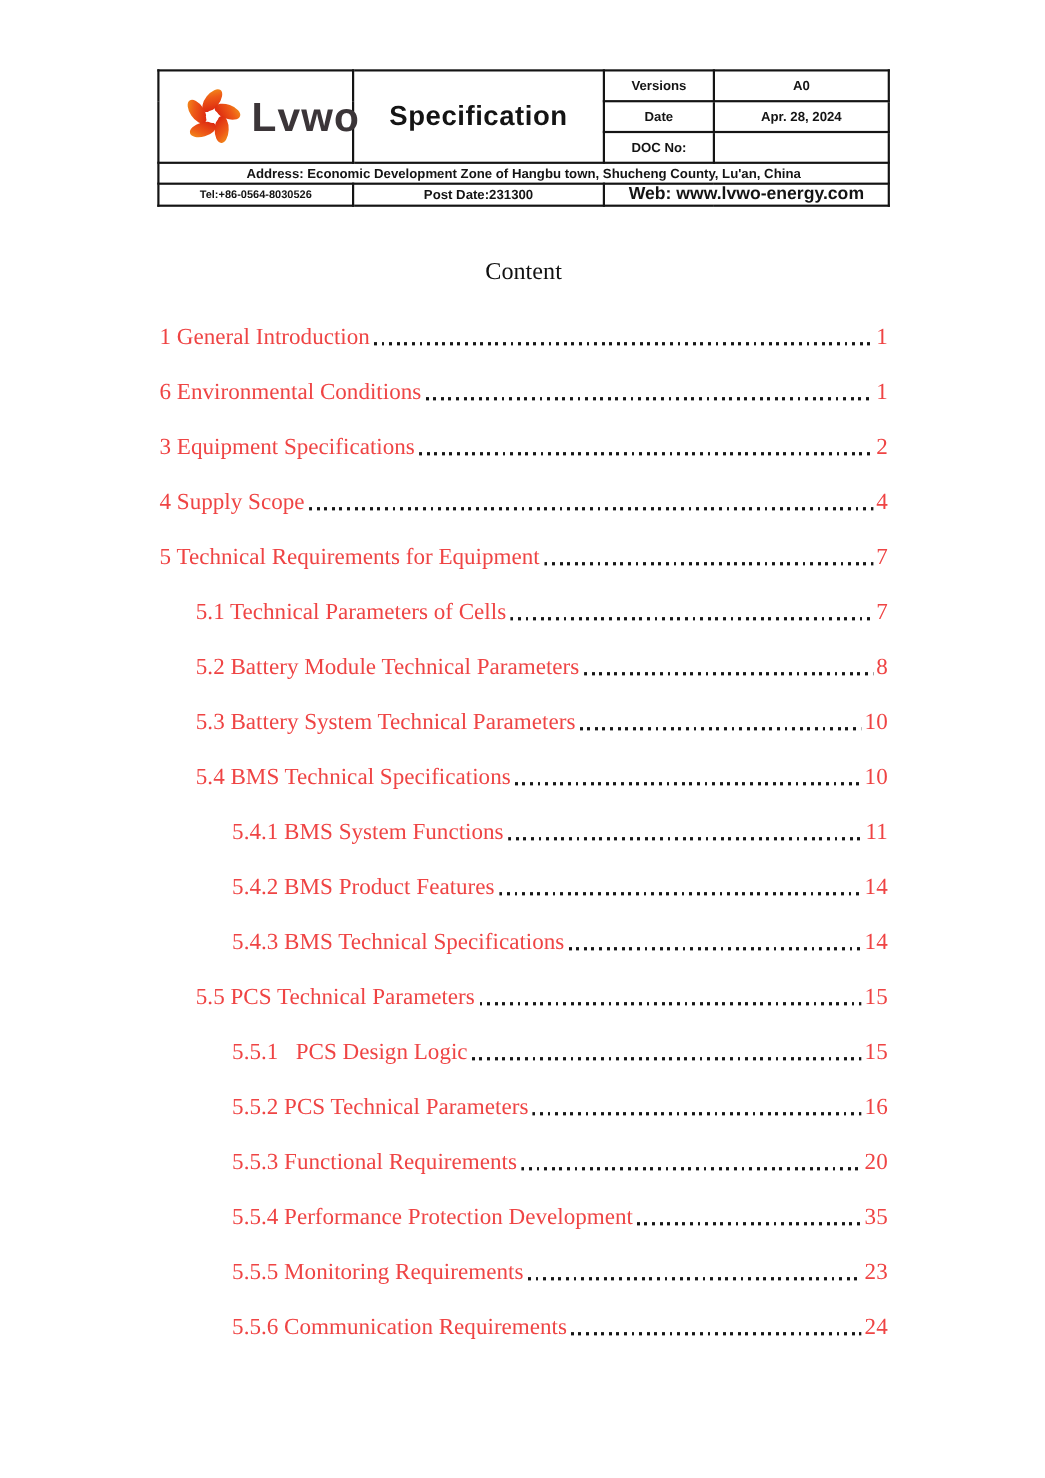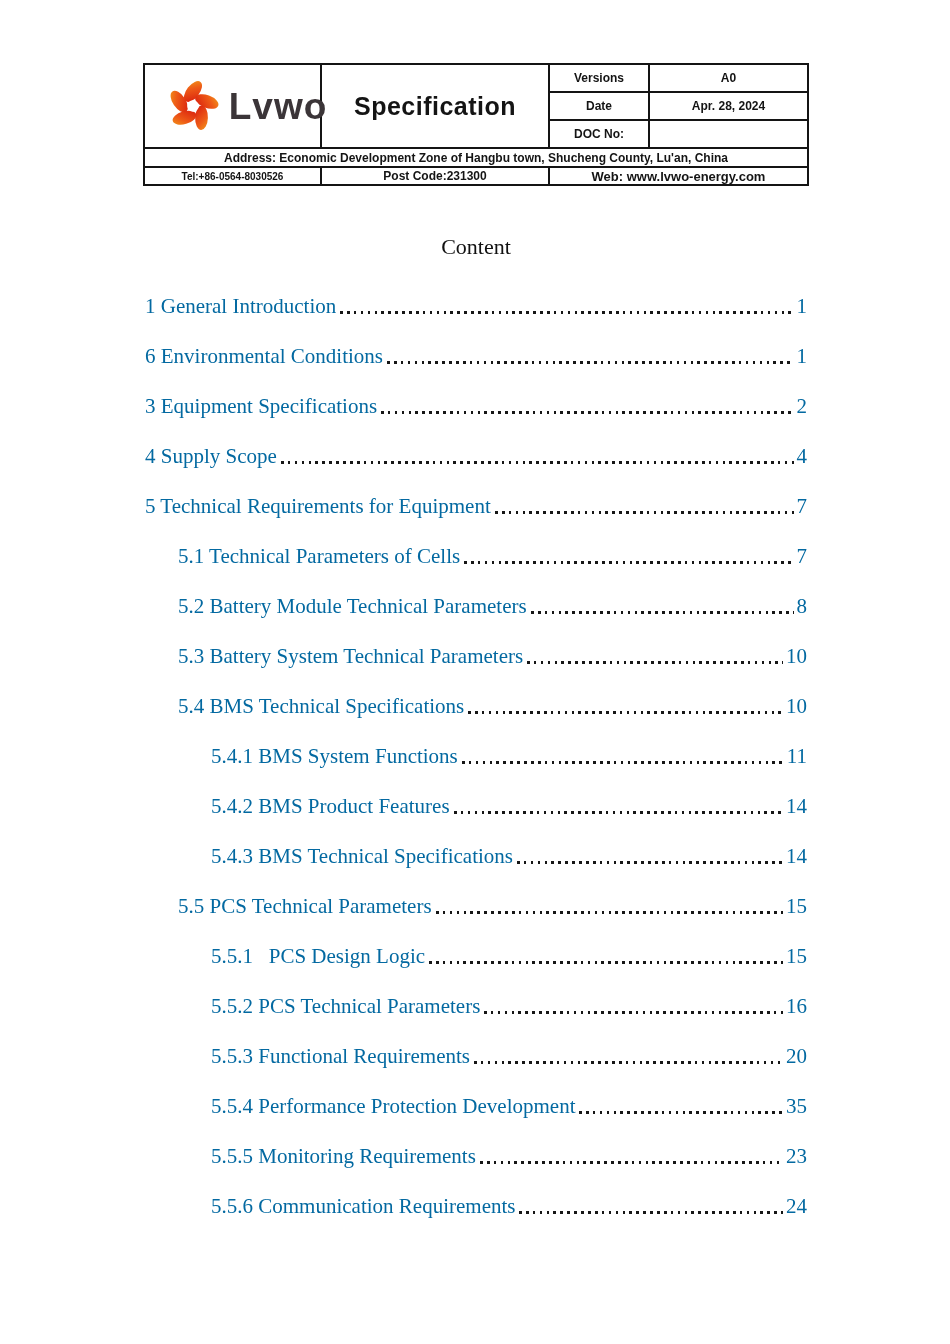--- a/index.html
+++ b/index.html
@@ -36,33 +36,33 @@
 
   .logo-wrap { display:flex; align-items:center; justify-content:center; gap:7px;margin-left:26px; }
   .logo-text {
     font-size:37px; font-weight:bold; color:#3b3538;
     letter-spacing:1px; line-height:1;
   }
   .spec-title { font-size:25px; font-weight:bold; letter-spacing:0.5px; }
   td.addr-cell { font-size:12px; }
   td.tel-cell { font-size:10px; }
   td.post-cell { font-size:12px; }
-  td.web-cell { font-size:13px; }
+  td.web-cell { font-size:16px; }
 
   
   .toc-title {
     position:absolute; left:145px; top:234px; width:662px;
     text-align:center;
     font-family:"Liberation Serif", serif;
     font-size:22px; font-weight:normal; color:#111111;
   }
   .toc-list {
     position:absolute; left:145px; top:281px; width:662px;
     font-family:"Liberation Serif", serif;
-    font-size:21px; color:#0369a1;
+    font-size:21px; color:#ef4444;
   }
   .toc-row { display:flex; align-items:center; height:50px; }
   .toc-row .toc-label { white-space:nowrap; }
   .toc-row.lvl2 { padding-left:33px; }
   .toc-row.lvl3 { padding-left:66px; }
   .toc-leader { flex:1; position:relative; height:50px; }
   .toc-leader::after {
     content:""; position:absolute; left:4px; right:3px;
     top:50%; margin-top:5px; height:2.6px;
     background:repeating-linear-gradient(to right,
@@ -114,21 +114,21 @@
     </tr>
     <tr class="meta-row">
       <td class="meta-label-cell">DOC No:</td>
       <td class="meta-value-cell"></td>
     </tr>
     <tr class="addr-row">
       <td class="addr-cell" colspan="4">Address: Economic Development Zone of Hangbu town, Shucheng County, Lu'an, China</td>
     </tr>
     <tr class="contact-row">
       <td class="tel-cell">Tel:+86-0564-8030526</td>
-      <td class="post-cell">Post Code:231300</td>
+      <td class="post-cell">Post Date:231300</td>
       <td class="web-cell" colspan="2">Web: www.lvwo-energy.com</td>
     </tr>
   </tbody>
     </table>
 
   <div class="toc-title">Content</div>
 
   <div class="toc-list">
       <div class="toc-row lvl1">
       <span class="toc-label">1 General Introduction</span>

